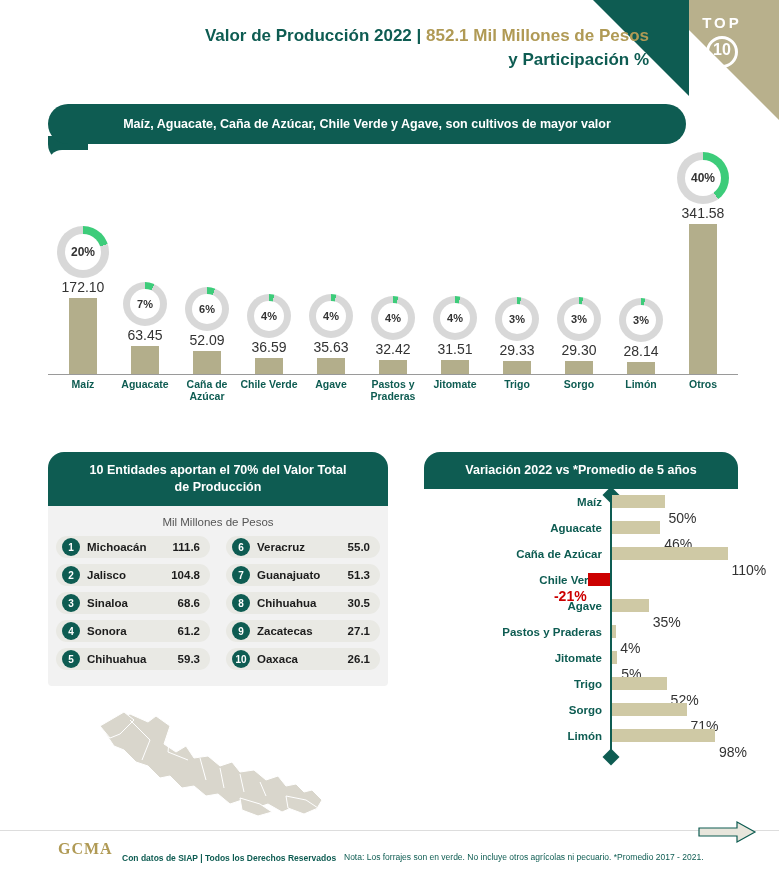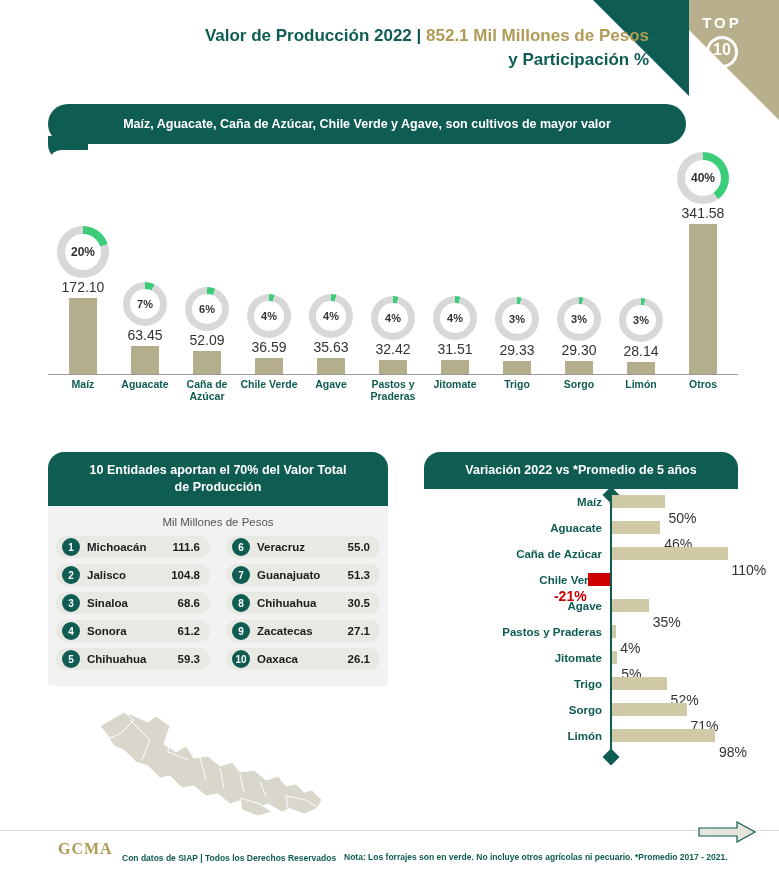--- a/index.html
+++ b/index.html
@@ -86,21 +86,21 @@
   .vval.neg{color:#cc0000;font-weight:bold;}
   .zero{position:absolute;left:186px;top:6px;width:2px;height:264px;background:#0e5c52;}
   .diamond{position:absolute;left:181px;width:12px;height:12px;background:#0e5c52;
       transform:rotate(45deg);}
 
   
   .foot-line{position:absolute;left:0;top:830px;width:779px;height:1px;background:#ddd;}
   .gcma{position:absolute;left:58px;top:840px;font-family:"Liberation Serif",serif;
       font-size:16px;font-weight:bold;color:#b09a55;letter-spacing:1px;}
   .gcma-sub{position:absolute;left:122px;top:853px;font-size:8.5px;font-weight:bold;color:#0e5c52;}
-  .note{position:absolute;left:344px;top:852px;font-size:8.5px;color:#0e5c52;font-weight:bold;}
+  .note{position:absolute;left:344px;top:852px;font-size:8.5px;color:#0e5c52;font-weight:normal;}
   .arrow{position:absolute;right:22px;top:820px;width:60px;height:24px;}
 </style>
 </head>
 <body>
 
 <div class="corner">
   <div class="tri-khaki"></div>
   <div class="tri-teal"></div>
 </div>
 <div class="top10">

